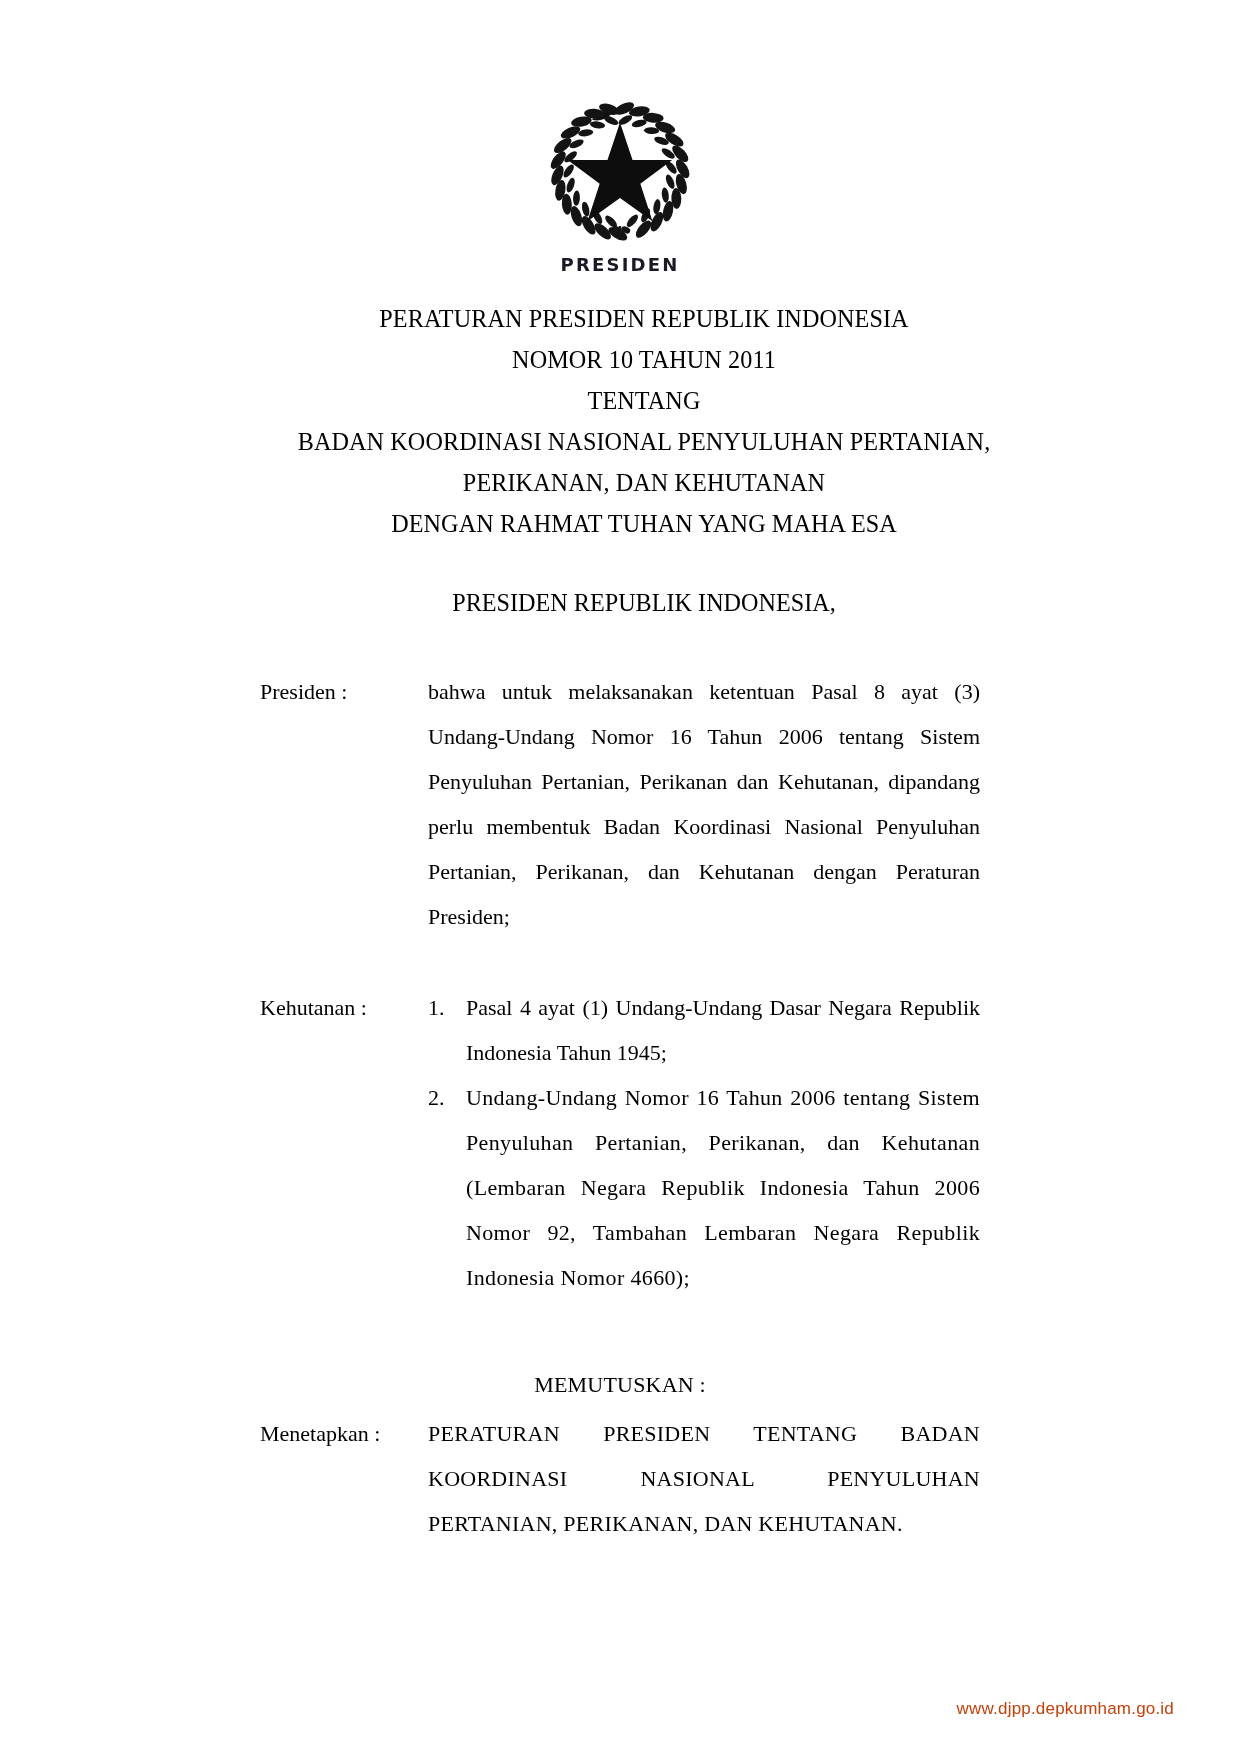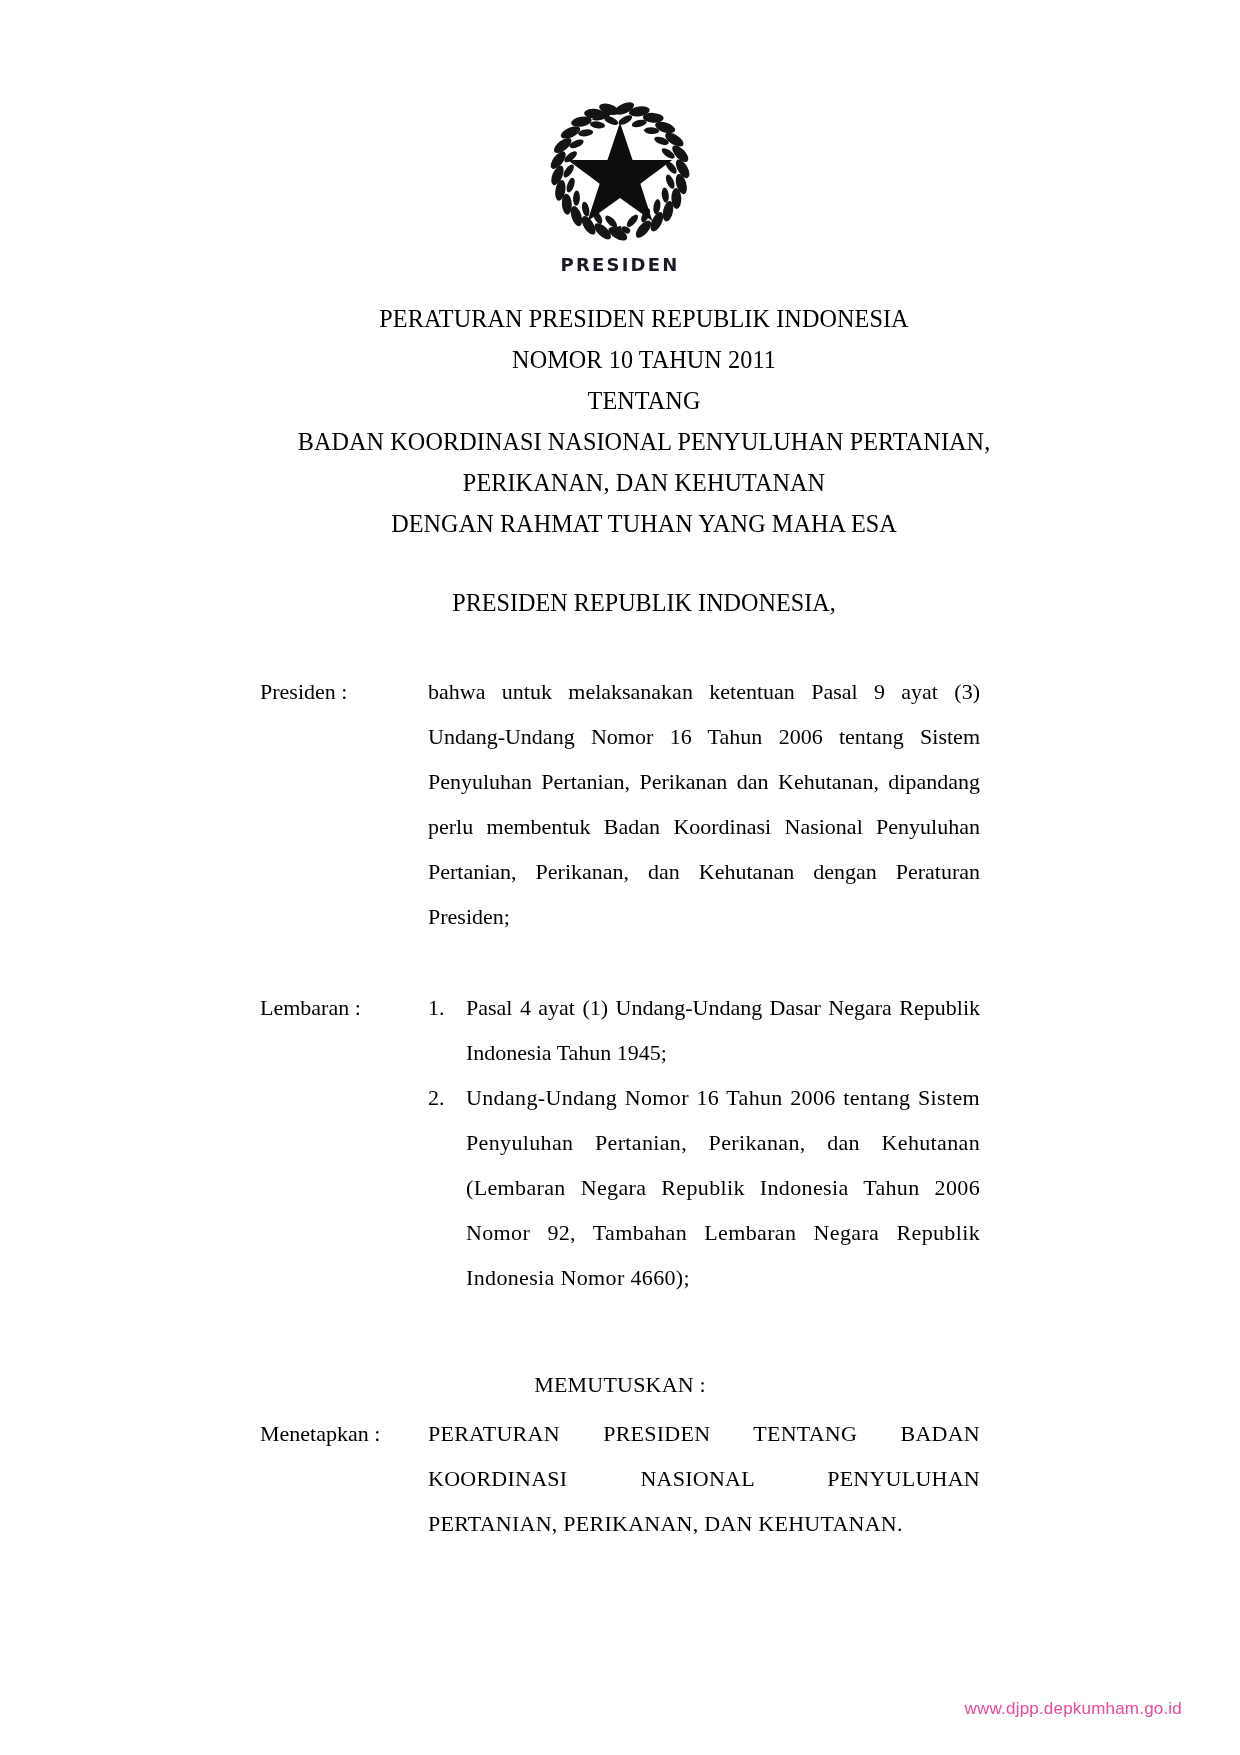--- a/index.html
+++ b/index.html
@@ -143,25 +143,25 @@
   .clause.tight {
     margin-top: 4px;
   }
   .clause.tight .clause-body {
     letter-spacing: .25px;
   }
 
   
   .footer-watermark {
     position: absolute;
-    right: 58px;
+    right: 66px;
     bottom: 36px;
     font-family: "Liberation Sans", sans-serif;
     font-size: 17px;
-    color: #ec4899;
+    color: #c2410c;
     letter-spacing: .2px;
     white-space: nowrap;
   }
 </style>
 </head>
 <body>
 
 <div class="page">
 
   <div class="emblem-block">
@@ -355,26 +355,26 @@
     <div class="title-line">DENGAN RAHMAT TUHAN YANG MAHA ESA</div>
     <div class="title-gap"></div>
     <div class="subject-line">PRESIDEN REPUBLIK INDONESIA,</div>
   </div>
 
   <div class="body-block">
 
     <div class="clause">
       <div class="clause-label">Presiden :</div>
       <div class="clause-body">
-        <p>bahwa untuk melaksanakan ketentuan Pasal 9 ayat (3) Undang-Undang Nomor 16 Tahun 2006 tentang Sistem Penyuluhan Pertanian, Perikanan dan Kehutanan, dipandang perlu membentuk Badan Koordinasi Nasional Penyuluhan Pertanian, Perikanan, dan Kehutanan dengan Peraturan Presiden;</p>
+        <p>bahwa untuk melaksanakan ketentuan Pasal 8 ayat (3) Undang-Undang Nomor 16 Tahun 2006 tentang Sistem Penyuluhan Pertanian, Perikanan dan Kehutanan, dipandang perlu membentuk Badan Koordinasi Nasional Penyuluhan Pertanian, Perikanan, dan Kehutanan dengan Peraturan Presiden;</p>
       </div>
     </div>
 
     <div class="clause">
-      <div class="clause-label">Lembaran :</div>
+      <div class="clause-label">Kehutanan :</div>
       <div class="clause-body">
         <ul class="numlist">
           <li>
             <span class="num">1.</span>
             <span class="txt">Pasal 4 ayat (1) Undang-Undang Dasar Negara Republik Indonesia Tahun 1945;</span>
           </li>
           <li>
             <span class="num">2.</span>
             <span class="txt tracked">Undang-Undang Nomor 16 Tahun 2006 tentang Sistem Penyuluhan Pertanian, Perikanan, dan Kehutanan (Lembaran Negara Republik Indonesia Tahun 2006 Nomor 92, Tambahan Lembaran Negara Republik Indonesia Nomor 4660);</span>
           </li>

